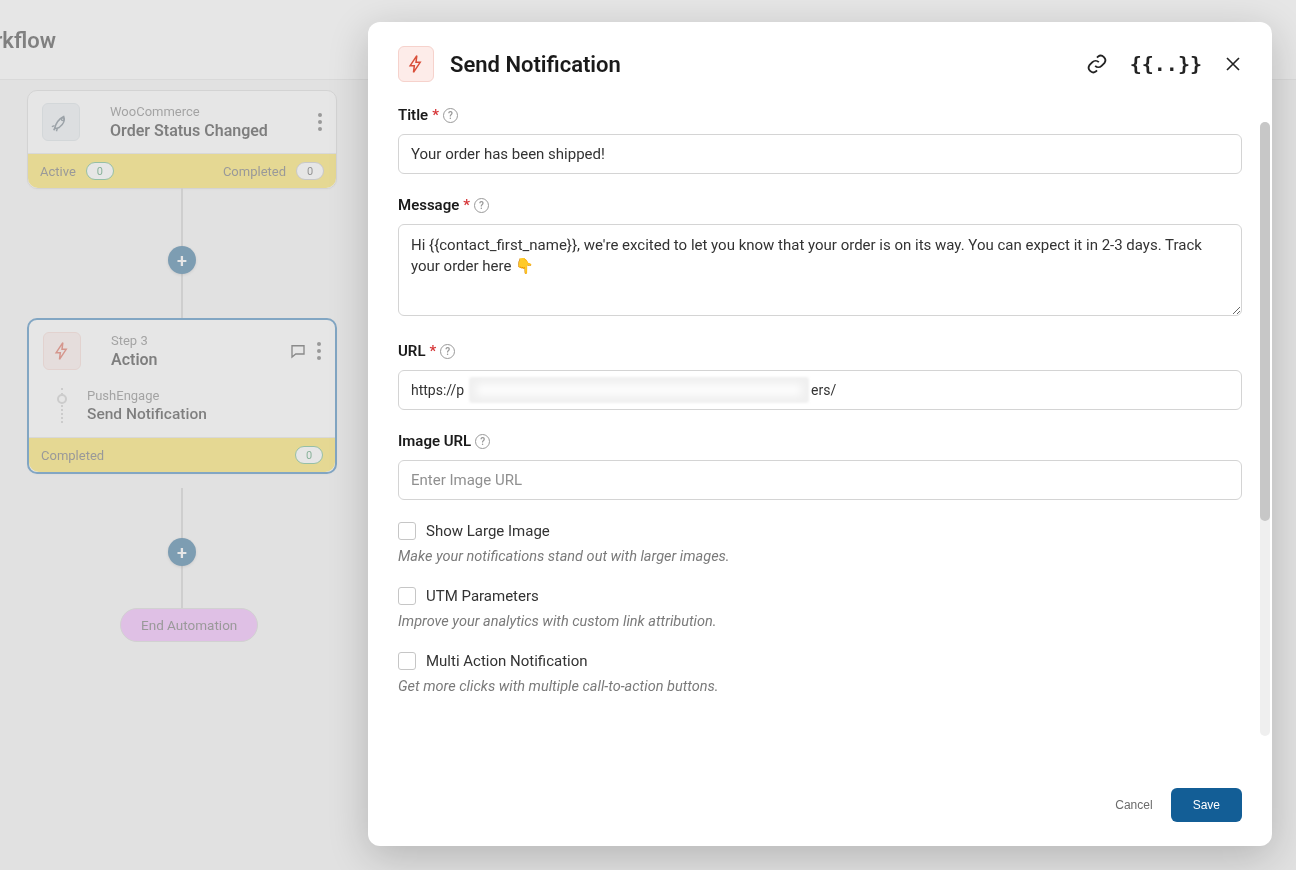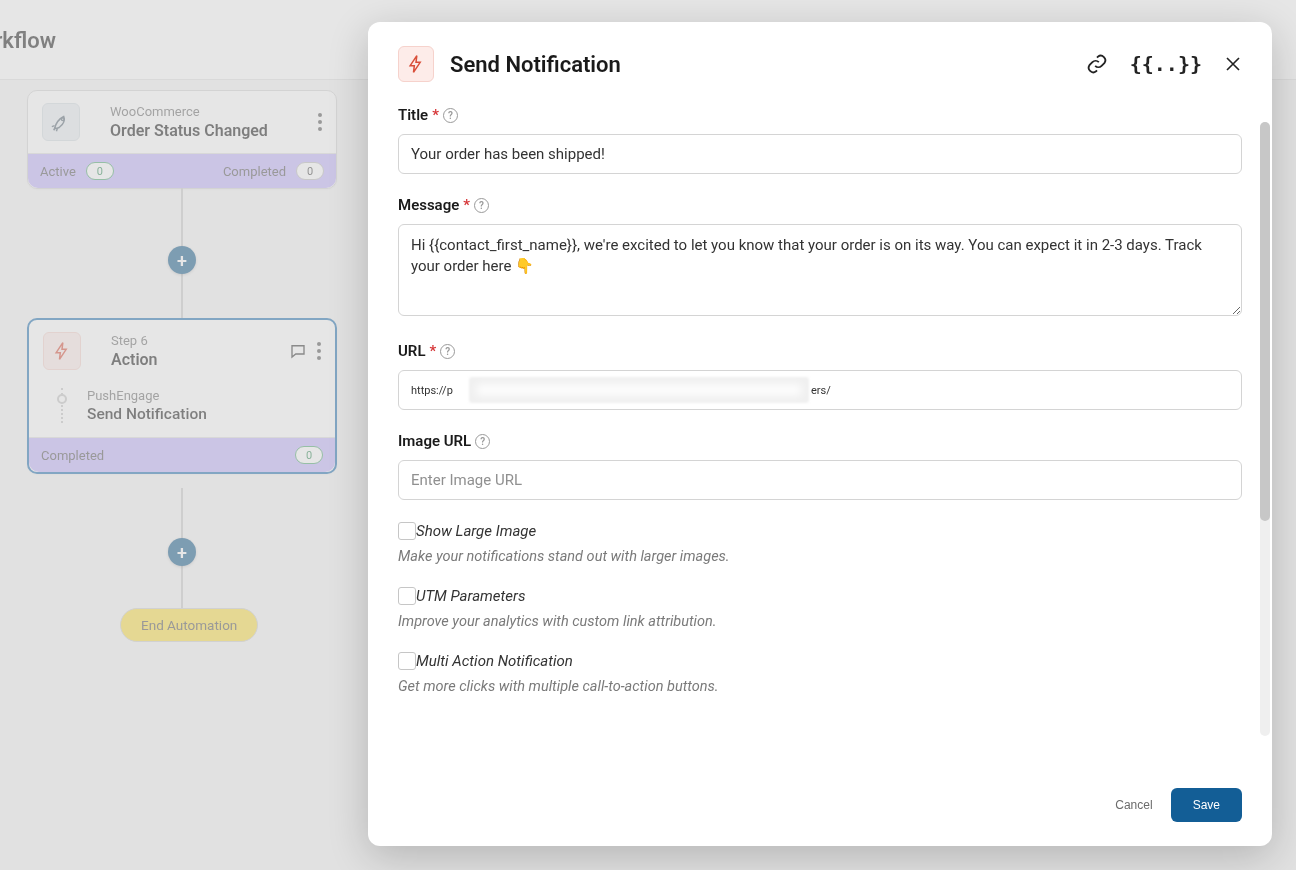--- a/index.html
+++ b/index.html
@@ -68,21 +68,21 @@
   .node-icon.rocket { background: #e9eef2; border:1px solid #d6dde3; }
   .node-icon.bolt { background: #fdece9; border:1px solid #f6d2cc; color:#d94f3a; }
   .node-titles { flex:1; }
   .node-sup { font-size: 13px; color:#6c6c6c; }
   .node-title { font-size: 16px; font-weight:600; color:#1a1a1a; margin-top:2px; }
   .node-menu {
     display:flex; gap:10px; align-items:center;
   }
   .node-foot {
     display:flex; justify-content:space-between; align-items:center;
-    background:#c4b5fd;
+    background:#fde047;
     border-top:1px solid #e1e1e1;
     padding:8px 12px;
     border-radius: 0 0 10px 10px;
     font-size:13px; color:#555;
   }
   .badge {
     min-width:28px; height:18px;
     border-radius: 10px;
     border:1px solid #bcbcbc;
     background:#fff;
@@ -123,21 +123,21 @@
     display:flex; align-items:center; justify-content:center;
     left: 168px;
     font-size:18px;
     font-weight:600;
     box-shadow:0 1px 3px rgba(0,0,0,0.2);
   }
   .end-pill {
     position:absolute;
     padding:8px 20px;
     border:1px solid #d0d0d0;
-    background:#fde047;
+    background:#f0abfc;
     border-radius: 20px;
     font-size:13.5px; color:#555;
   }
 
   
   .scrim {
     position:absolute; inset:0;
     background: rgba(210,210,210,0.55);
   }
 
@@ -214,35 +214,35 @@
     outline:none;
     background:#fff;
   }
   .text-input::placeholder, .textarea::placeholder { color:#909090; }
   .textarea { height:92px; resize: both; line-height:1.4; }
   .url-val {
     display:flex; align-items:center;
     border:1px solid #d4d4d4;
     border-radius:6px;
     padding: 10px 12px;
-    font-size:11px;
+    font-size:14px;
     position:relative;
     height:40px;
     color:#333;
   }
   .blur {
     position:absolute;
     top:6px; bottom:6px;
     background:#ffffff;
     filter: blur(1px);
     border-radius:3px;
     box-shadow: inset 0 0 8px 8px #f0f0f0;
   }
 
-  .check-row { display:flex; align-items:center; margin-top:4px;font-style:italic; }
+  .check-row { display:flex; align-items:center; gap:10px; margin-top:4px; }
   .chk {
     width:18px; height:18px; border:1.5px solid #c6c6c6; border-radius:3px; background:#fff;
     flex-shrink:0;
   }
   .chk-label { font-size:15px; color:#333; }
   .chk-desc { font-size:14.5px; font-style:italic; color:#7a7a7a; margin-top:8px; }
   .chk-group { margin-bottom: 22px; }
 
   .modal-footer {
     display:flex; justify-content:flex-end; align-items:center;
@@ -306,21 +306,21 @@
     <div class="add-btn" style="top:166px;">+</div>
 
     <div class="node selected" style="left:27px; top:238px; width:310px;">
       <div class="node-head">
         <div class="node-icon bolt">
           <svg width="20" height="20" viewBox="0 0 24 24" fill="none" stroke="#d94f3a" stroke-width="1.8">
               <path d="M13 2L5 14h5l-1 8 8-12h-5l1-8z"></path>
             </svg>
         </div>
         <div class="node-titles">
-          <div class="node-sup">Step 6</div>
+          <div class="node-sup">Step 3</div>
           <div class="node-title">Action</div>
         </div>
         <div class="node-menu">
           <span>
             <svg width="18" height="18" viewBox="0 0 24 24" fill="none" stroke="#333" stroke-width="1.8">
                 <path d="M4 5h16v11H9l-5 4V5z"></path>
               </svg>
           </span>
           <span>
             <svg width="4" height="18" viewBox="0 0 4 18" fill="#555">

